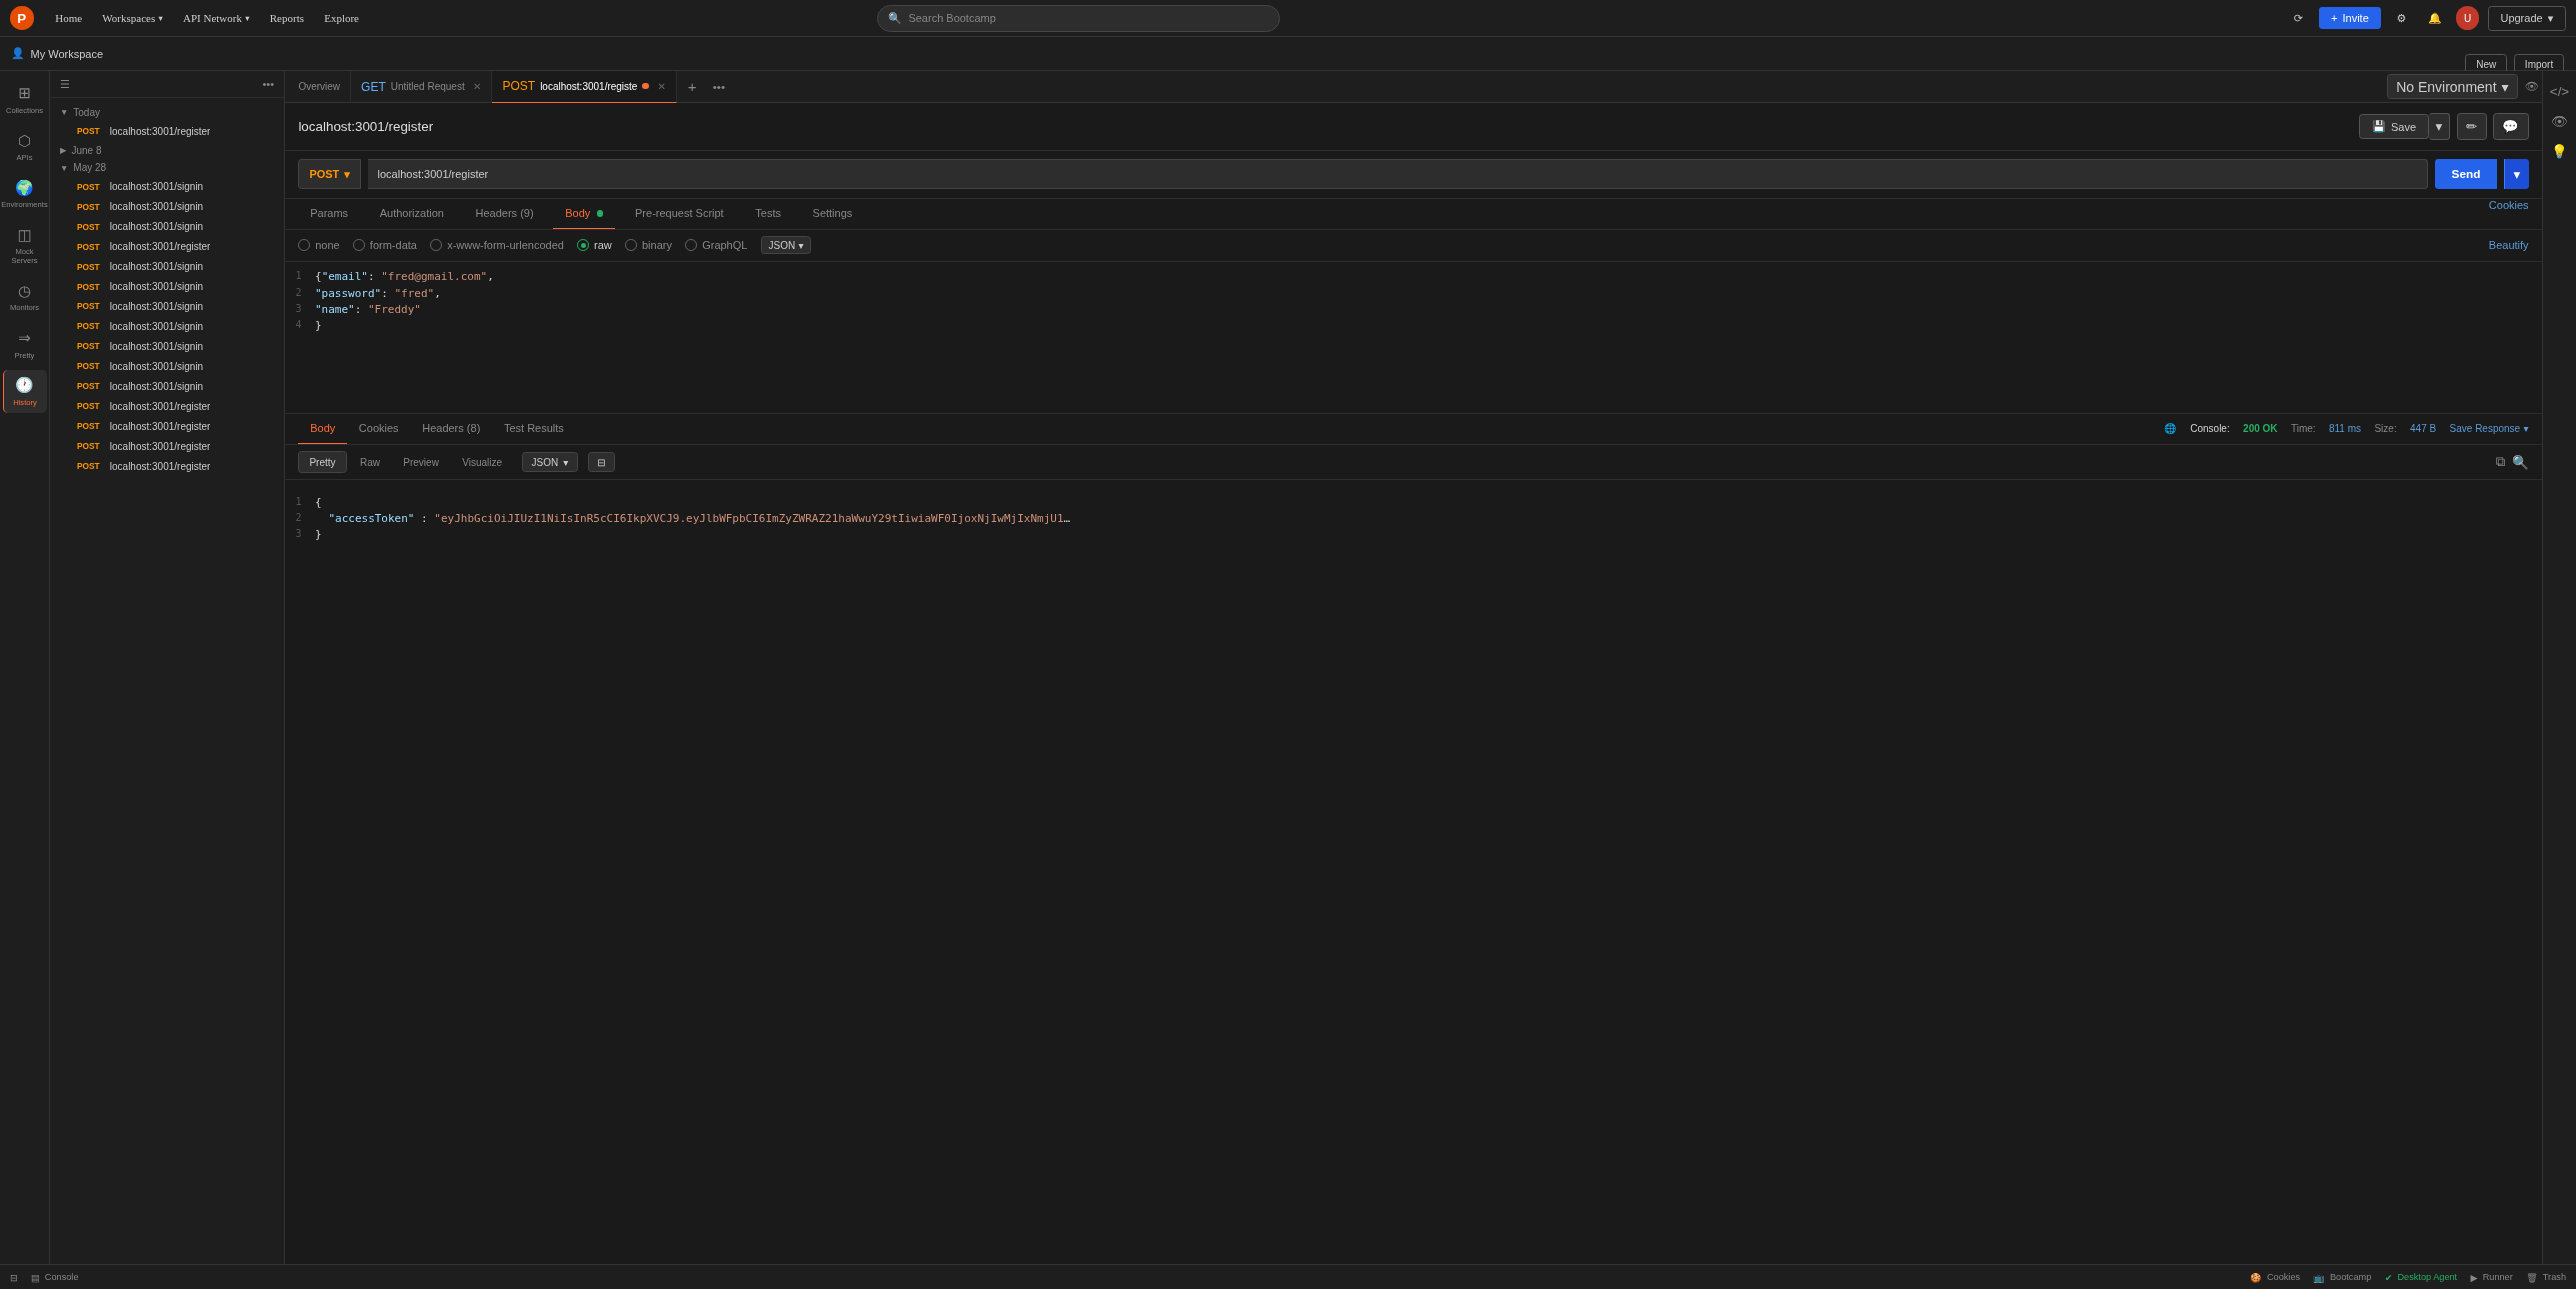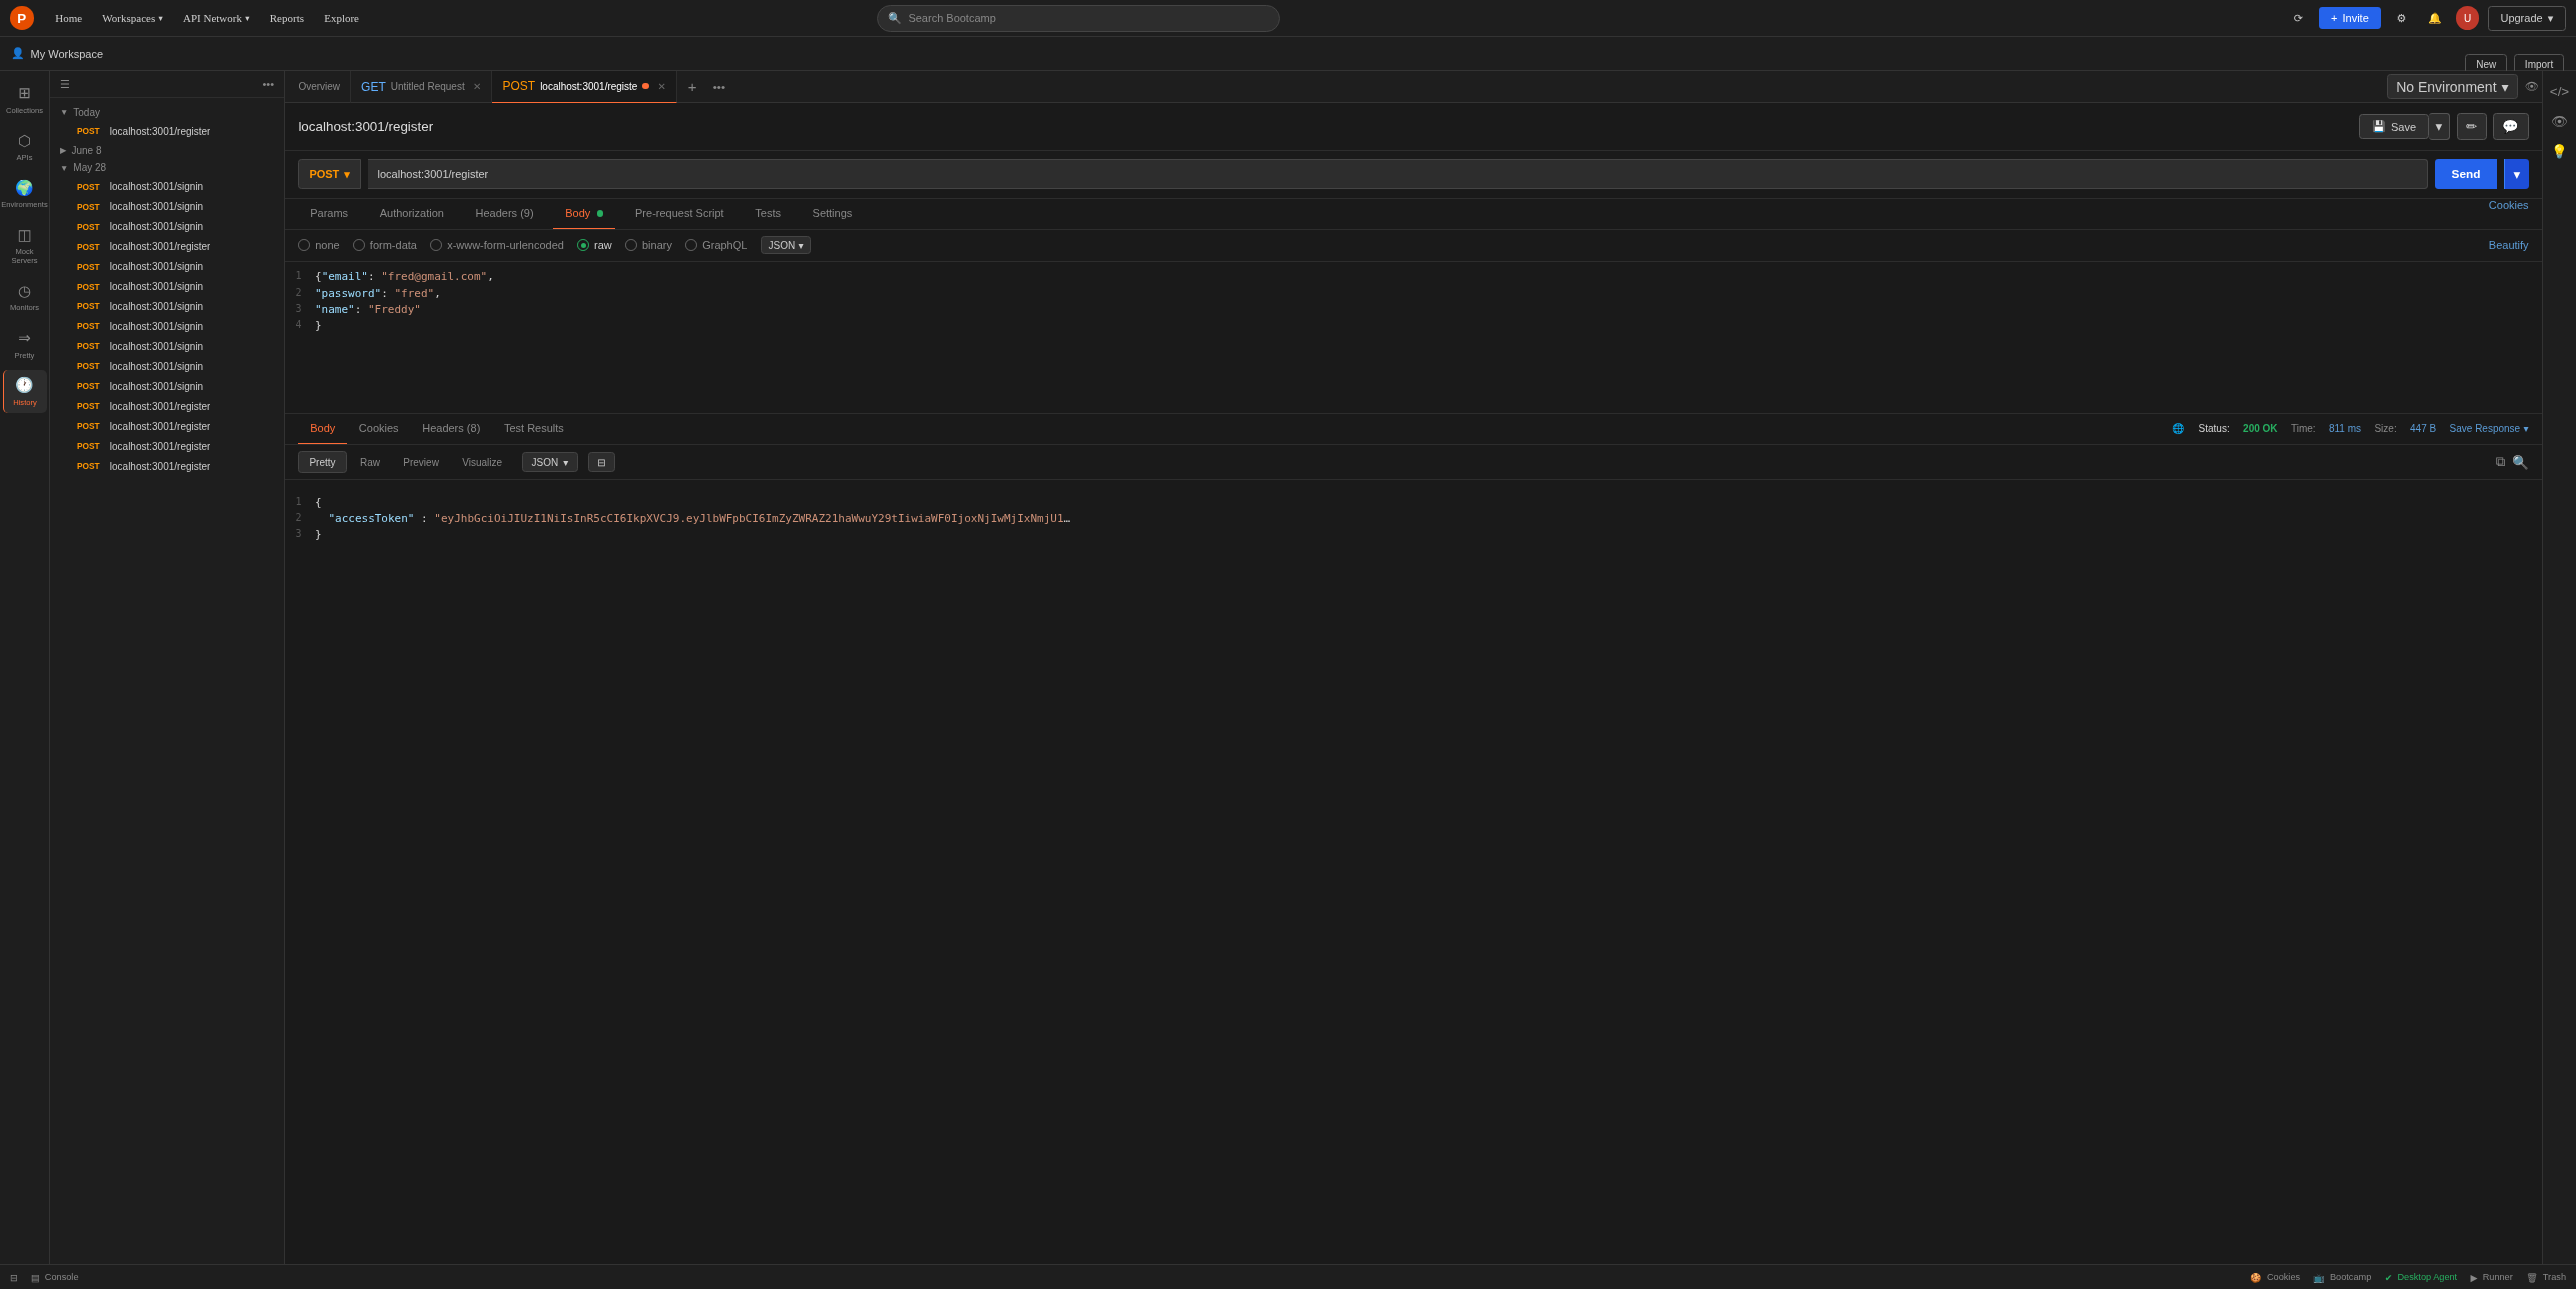--- a/index.html
+++ b/index.html
@@ -485,21 +485,21 @@
           </div>
           <div class="resp-tab">
             <span>Headers</span>
             <span> (</span><span>8</span><span>)</span>
           </div>
           <div class="resp-tab">
             <span>Test Results</span>
           </div>
           <div class="resp-status">
             <span>🌐</span>
-            <span>Status:</span>
+            <span>Console:</span>
             <span class="status-ok">200 OK</span>
             <span class="status-meta">Time:</span>
             <span class="status-val">811 ms</span>
             <span class="status-meta">Size:</span>
             <span class="status-val">447 B</span>
             <div class="save-resp-btn">
               <span>Save Response</span>
               <span>▾</span>
             </div>
           </div>

